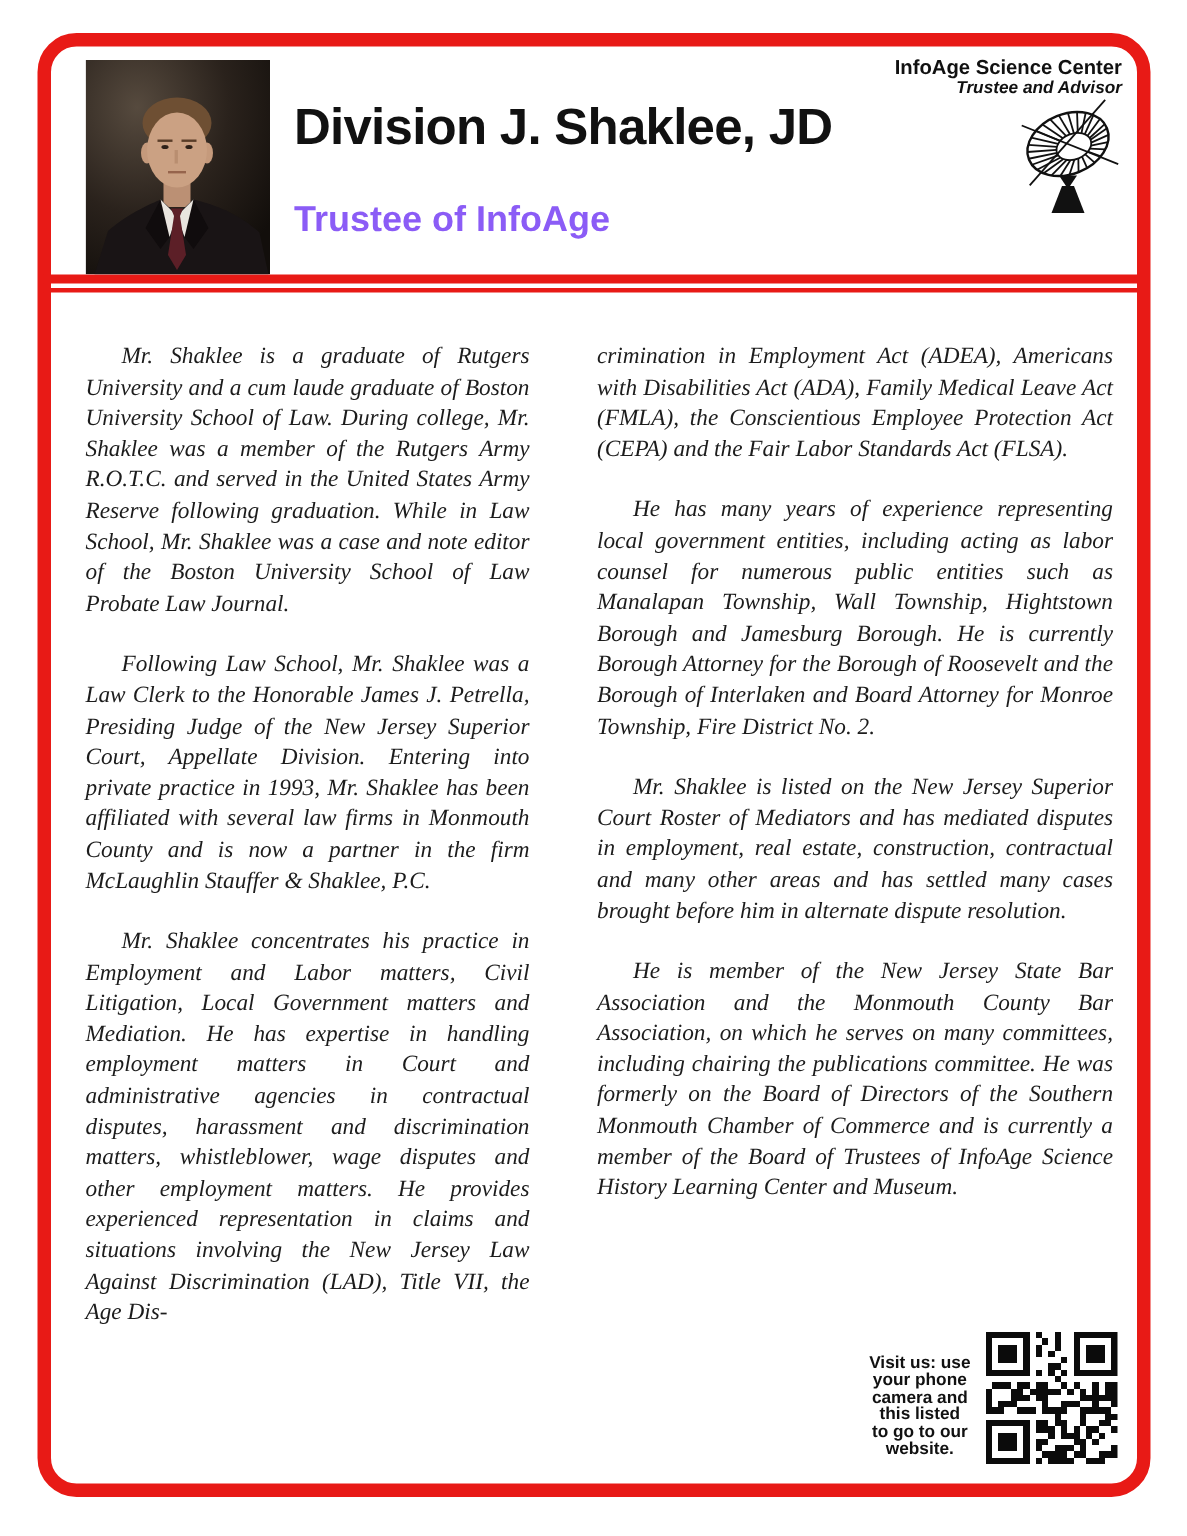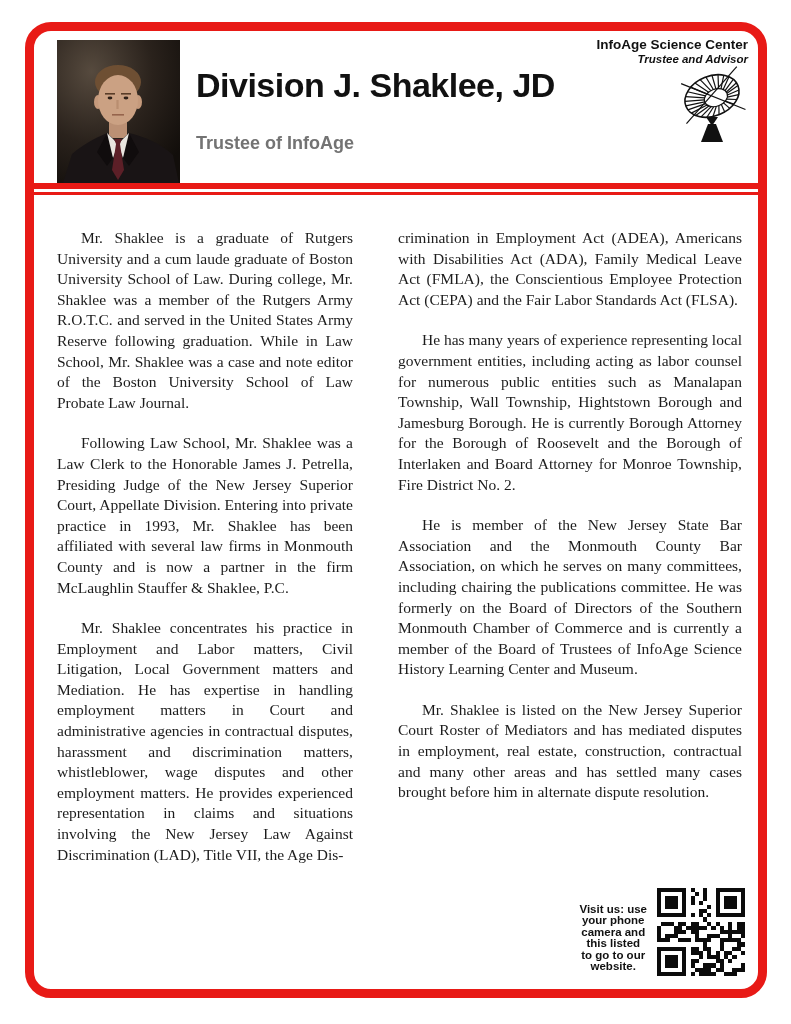--- a/index.html
+++ b/index.html
@@ -11,29 +11,29 @@
          border:9px solid var(--red);border-radius:26px;}
 
   
   .rule-thick{position:absolute;left:29px;top:183px;width:733px;height:6px;background:var(--red);}
   .rule-thin {position:absolute;left:29px;top:192px;width:733px;height:3px;background:var(--red);}
 
   
   .photo{position:absolute;left:57px;top:40px;width:123px;height:143px;overflow:hidden;}
   .name{position:absolute;left:196px;top:66px;font-size:34px;font-weight:bold;color:#111;
         letter-spacing:-0.5px;white-space:nowrap;}
-  .role{position:absolute;left:196px;top:133px;font-size:18px;font-weight:bold;color:#737373;white-space:nowrap;}
+  .role{position:absolute;left:196px;top:133px;font-size:24px;font-weight:bold;color:#8b5cf6;white-space:nowrap;}
   .org{position:absolute;right:43px;top:37px;text-align:right;line-height:1.15;}
   .org-name{font-size:13.5px;font-weight:bold;margin-left:44px;}
   .org-role{font-size:11.5px;font-weight:bold;font-style:italic;}
   .dish{position:absolute;left:676px;top:62px;width:76px;height:82px;}
 
   
   .col{position:absolute;top:228px;font-family:"Liberation Serif",serif;font-size:15.5px;
-       line-height:20.6px;color:#1c1c1c;text-align:justify;}
+       line-height:20.6px;color:#1c1c1c;text-align:justify;font-style:italic;}
   .col-left {left:57px;width:296px;}
   .col-right{left:398px;width:344px;}
   .col p{margin:0 0 20px 0;text-indent:24px;}
   .col p.continuation{text-indent:0;}
 
   
   .qr-caption{position:absolute;right:144px;top:904px;text-align:right;font-size:11.5px;
               line-height:11.4px;font-weight:bold;color:#111;}
   .qr-caption span{display:block;text-align:center;}
   .qr{position:absolute;left:657px;top:888px;width:88px;height:88px;background:#fff;}
@@ -140,22 +140,22 @@
   </div>
 
   <div class="col col-left">
     <p>Mr. Shaklee is a graduate of Rutgers University and a cum laude graduate of Boston University School of Law. During college, Mr. Shaklee was a member of the Rutgers Army R.O.T.C. and served in the United States Army Reserve following graduation. While in Law School, Mr. Shaklee was a case and note editor of the Boston University School of Law Probate Law Journal.</p>
     <p>Following Law School, Mr. Shaklee was a Law Clerk to the Honorable James J. Petrella, Presiding Judge of the New Jersey Superior Court, Appellate Division. Entering into private practice in 1993, Mr. Shaklee has been affiliated with several law firms in Monmouth County and is now a partner in the firm McLaughlin Stauffer &amp; Shaklee, P.C.</p>
     <p>Mr. Shaklee concentrates his practice in Employment and Labor matters, Civil Litigation, Local Government matters and Mediation. He has expertise in handling employment matters in Court and administrative agencies in contractual disputes, harassment and discrimination matters, whistleblower, wage disputes and other employment matters. He provides experienced representation in claims and situations involving the New Jersey Law Against Discrimination (LAD), Title VII, the Age Dis-</p>
   </div>
   <div class="col col-right">
     <p class="continuation">crimination in Employment Act (ADEA), Americans with Disabilities Act (ADA), Family Medical Leave Act (FMLA), the Conscientious Employee Protection Act (CEPA) and the Fair Labor Standards Act (FLSA).</p>
     <p>He has many years of experience representing local government entities, including acting as labor counsel for numerous public entities such as Manalapan Township, Wall Township, Hightstown Borough and Jamesburg Borough. He is currently Borough Attorney for the Borough of Roosevelt and the Borough of Interlaken and Board Attorney for Monroe Township, Fire District No. 2.</p>
+    <p>Mr. Shaklee is listed on the New Jersey Superior Court Roster of Mediators and has mediated disputes in employment, real estate, construction, contractual and many other areas and has settled many cases brought before him in alternate dispute resolution.</p>
     <p>He is member of the New Jersey State Bar Association and the Monmouth County Bar Association, on which he serves on many committees, including chairing the publications committee. He was formerly on the Board of Directors of the Southern Monmouth Chamber of Commerce and is currently a member of the Board of Trustees of InfoAge Science History Learning Center and Museum.</p>
-    <p>Mr. Shaklee is listed on the New Jersey Superior Court Roster of Mediators and has mediated disputes in employment, real estate, construction, contractual and many other areas and has settled many cases brought before him in alternate dispute resolution.</p>
   </div>
 
   <div class="qr-caption">
     <span>Visit us: use</span>
     <span>your phone</span>
     <span>camera and</span>
     <span>this listed</span>
     <span>to go to our</span>
     <span>website.</span>
   </div>

